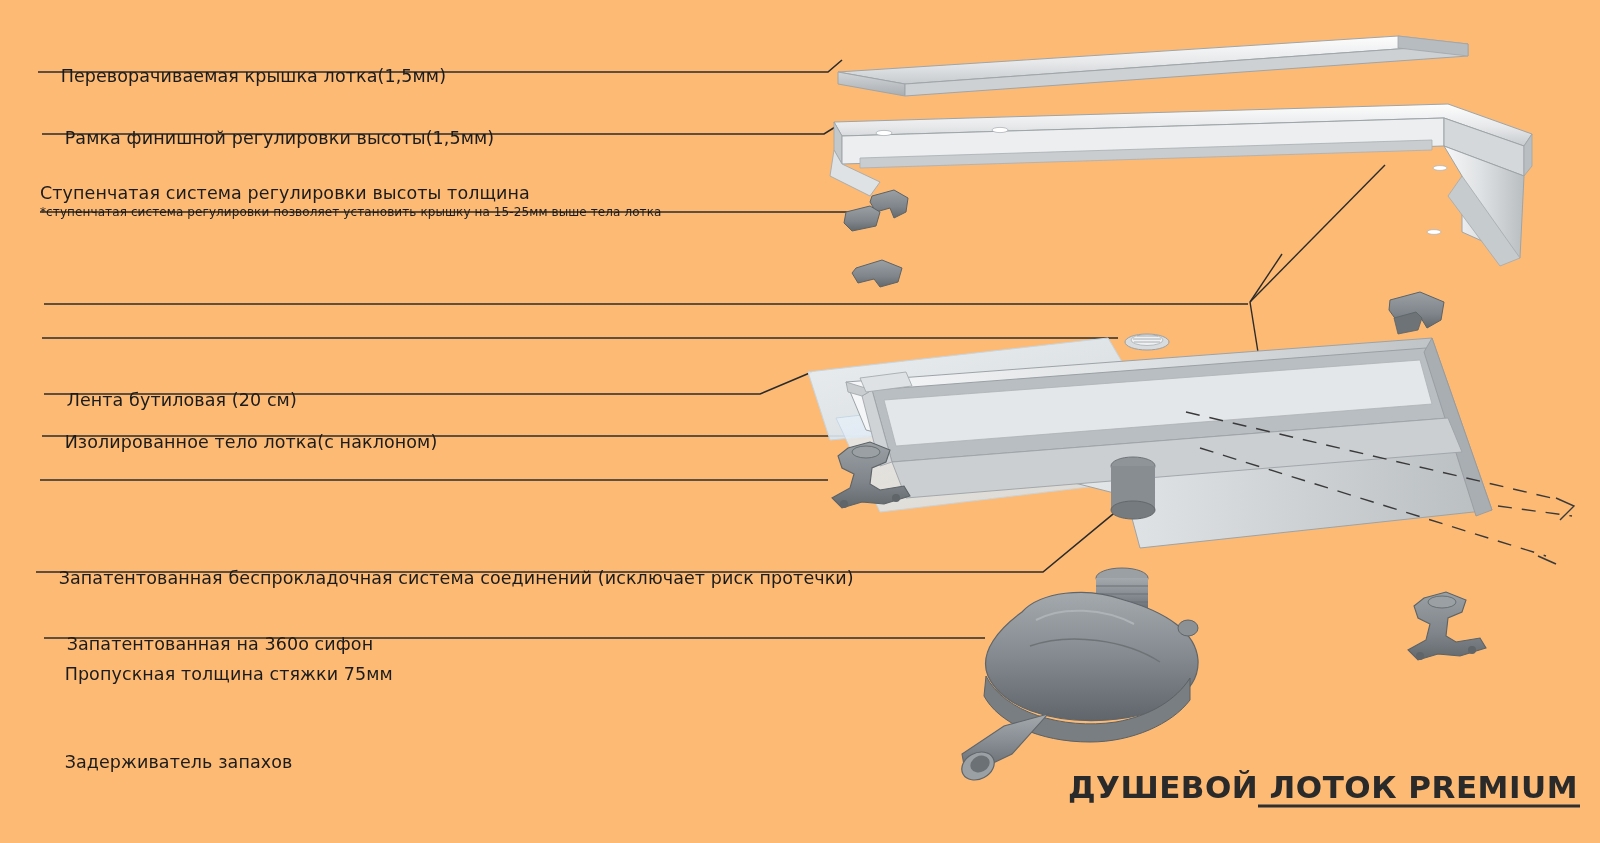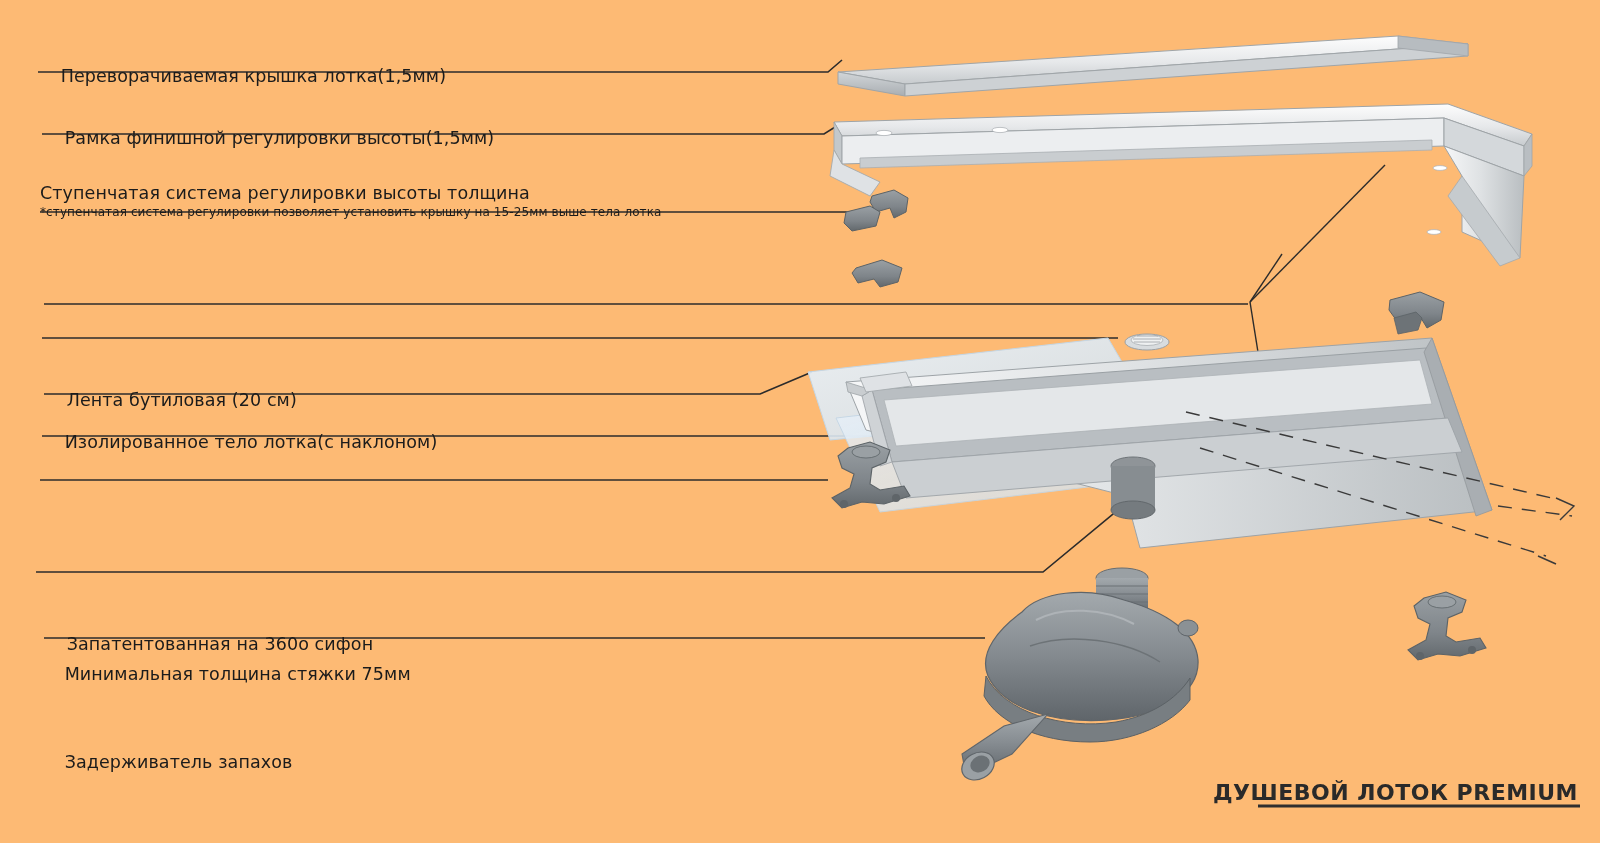--- a/index.html
+++ b/index.html
@@ -34,21 +34,21 @@
   }
   .callout .sub {
     display: block;
     font-size: 12px;
   }
   .brand {
     position: absolute;
     right: 22px;
     bottom: 38px;
     font-family: "DejaVu Sans", sans-serif;
-    font-size: 22px;
+    font-size: 31px;
     font-weight: bold;
     letter-spacing: 0.5px;
     color: #2a2a2a;
     text-align: left;
   }
 </style>
 </head>
 <body>
 
 <div id="stage">
@@ -249,27 +249,30 @@
 
   <div class="callout" style="left:44px; top:366px;">
     <span>Лента бутиловая (20 см)</span>
   </div>
 
   <div class="callout" style="left:42px; top:408px;">
     <span>Изолированное тело лотка(с наклоном)</span>
   </div>
 
 
+  <div class="callout" style="left:36px; top:544px;">
+    <span>Запатентованная беспрокладочная система соединений (исключает риск протечки)</span>
+  </div>
 
   <div class="callout" style="left:44px; top:610px;">
     <span>Запатентованная на 360о сифон</span>
   </div>
 
   <div class="callout" style="left:42px; top:640px;">
-    <span>Минимальная толщина стяжки 75мм</span>
+    <span>Пропускная толщина стяжки 75мм</span>
   </div>
 
 
   <div class="callout" style="left:42px; top:728px;">
     <span>Задерживатель запахов</span>
   </div>
 
   <div class="brand">ДУШЕВОЙ ЛОТОК PREMIUM</div>
 
 </div>

